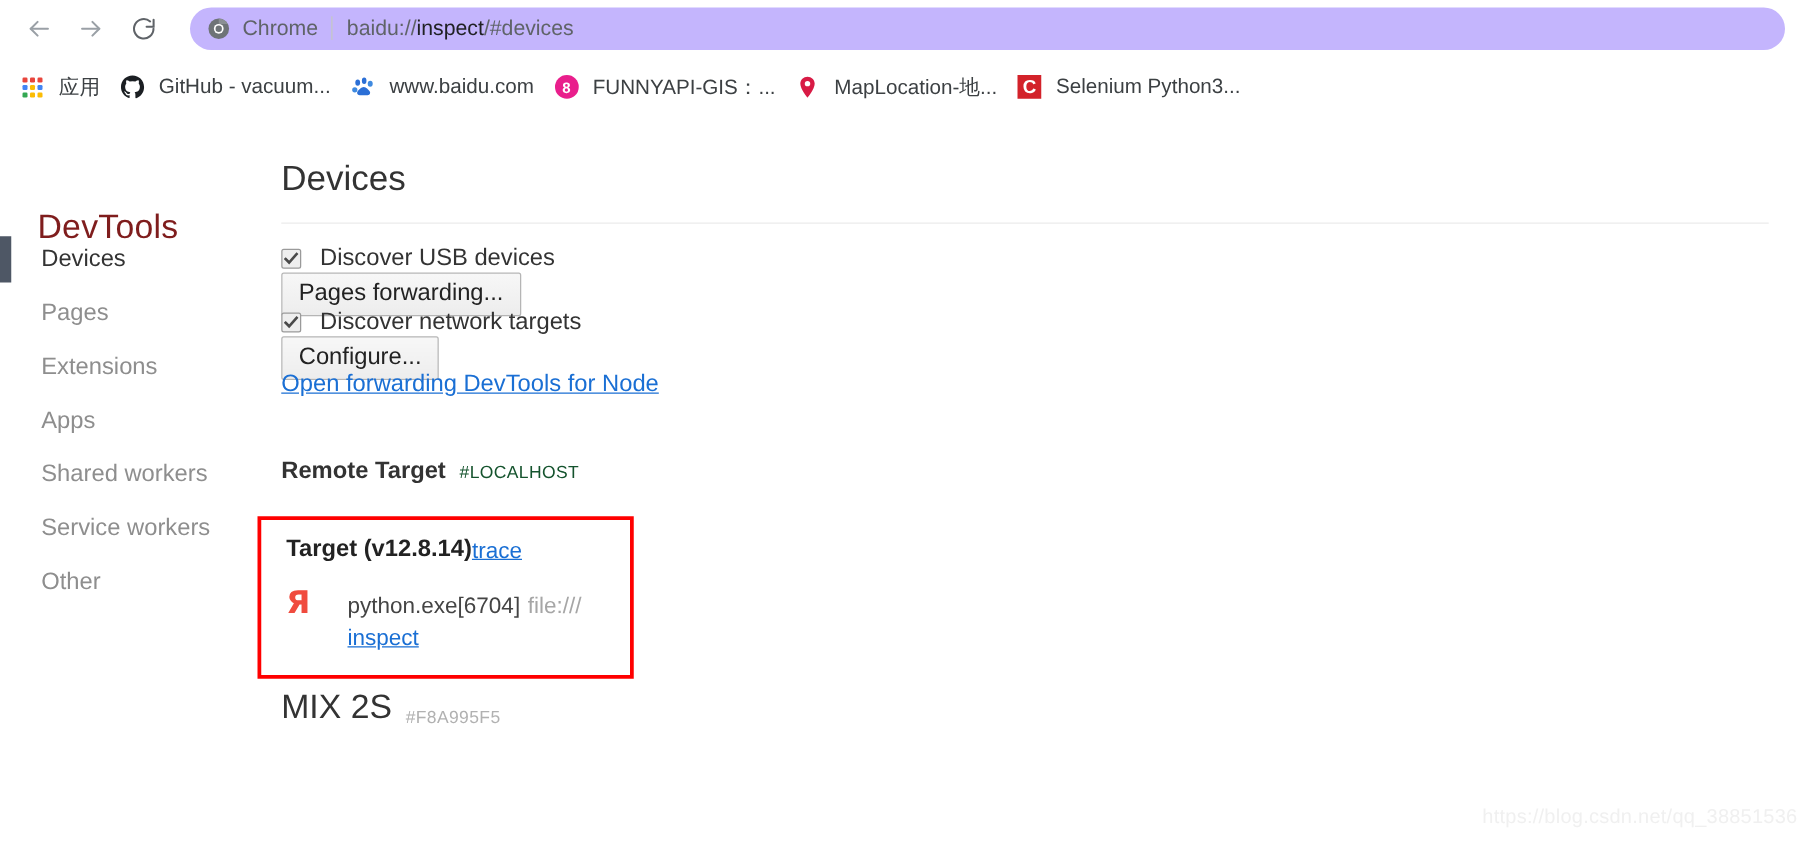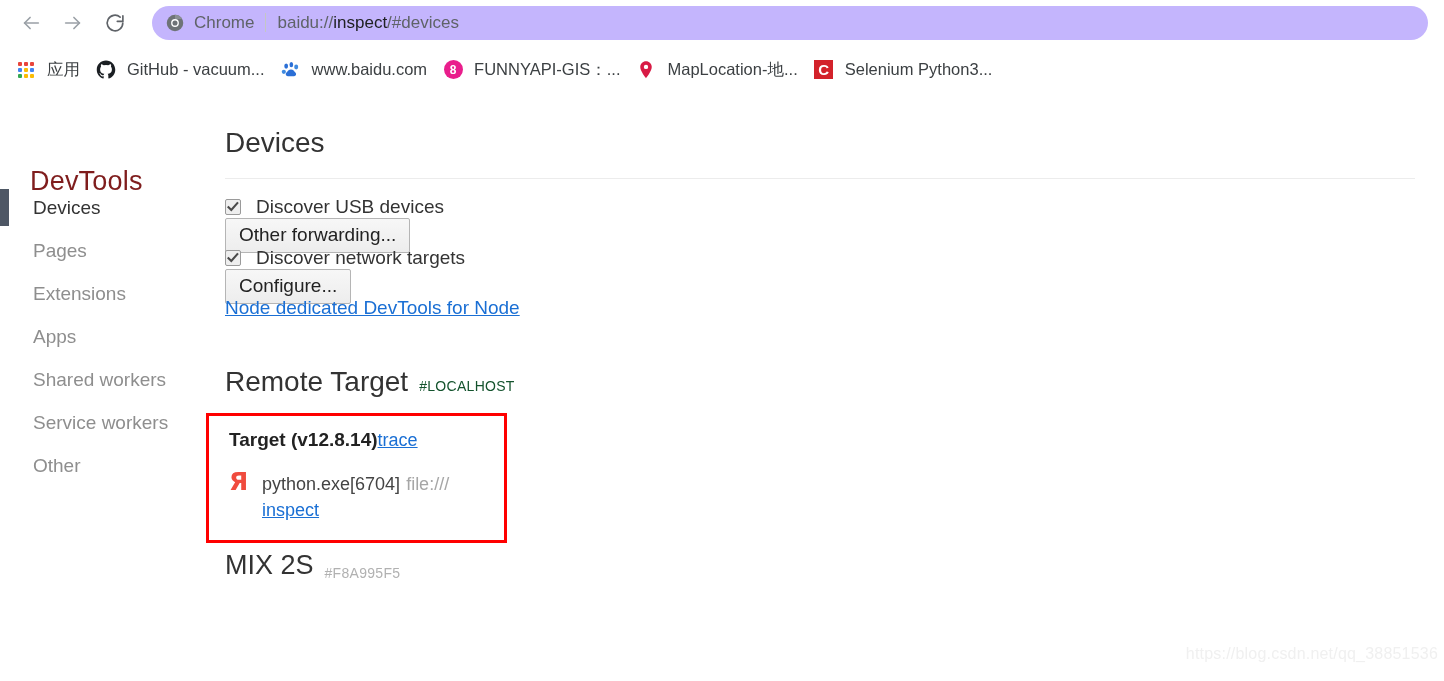--- a/index.html
+++ b/index.html
@@ -254,23 +254,23 @@
     color: #1a6fd4;
   }
 
   .remote-heading {
     position: absolute;
     top: 272px; left: 25px;
     display: flex;
     align-items: baseline;
   }
   .remote-heading .rh-title {
-    font-size: 28px;
+    font-size: 19px;
     color: #333333;
-    font-weight: 400;
+    font-weight: 700;
   }
   .remote-heading .rh-id {
     font-size: 14px;
     color: #14532d;
     margin-left: 11px;
     letter-spacing: 0.3px;
   }
 
   .target-card {
     position: absolute;
@@ -305,21 +305,21 @@
   .ya-icon {
     width: 22px; height: 24px;
     flex: 0 0 auto;
     color: #f04b3e;
     font-size: 25px;
     font-weight: bold;
     line-height: 22px;
     font-family: "DejaVu Sans", sans-serif;
   }
   .entry-text {
-    margin-left: 11px;
+    margin-left: 27px;
     font-size: 18px;
     line-height: 26px;
   }
   .entry-name { color: #444444; }
   .entry-url { color: #a6a6a6; margin-left: 6px; }
   .entry-inspect { color: #1a6fd4; display: block; }
 
   .mix-heading {
     position: absolute;
     top: 456px; left: 25px;
@@ -502,37 +502,37 @@
 
       <div class="disc-row">
         <div class="disc-left">
           <span class="cb">
             <svg width="12" height="12" viewBox="0 0 12 12">
               <path d="M1.5 6.2 L4.3 9 L10.3 2.2" stroke="#4a4a4a" stroke-width="2.1" fill="none" stroke-linecap="square"></path>
             </svg>
           </span>
           <span class="disc-label">Discover USB devices</span>
         </div>
-        <button class="classic-btn">Other forwarding...</button>
+        <button class="classic-btn">Pages forwarding...</button>
       </div>
 
       <div class="disc-row">
         <div class="disc-left">
           <span class="cb">
             <svg width="12" height="12" viewBox="0 0 12 12">
               <path d="M1.5 6.2 L4.3 9 L10.3 2.2" stroke="#4a4a4a" stroke-width="2.1" fill="none" stroke-linecap="square"></path>
             </svg>
           </span>
           <span class="disc-label">Discover network targets</span>
         </div>
         <button class="classic-btn">Configure...</button>
       </div>
     </div>
 
-    <a class="node-link" href="#">Node dedicated DevTools for Node</a>
+    <a class="node-link" href="#">Open forwarding DevTools for Node</a>
 
     <div class="remote-heading">
       <span class="rh-title">Remote Target</span>
       <span class="rh-id">#LOCALHOST</span>
     </div>
 
     <div class="target-card">
       <div class="target-title-row">
         <span class="target-title">Target (v12.8.14)</span>
         <a class="trace-link" href="#">trace</a>

